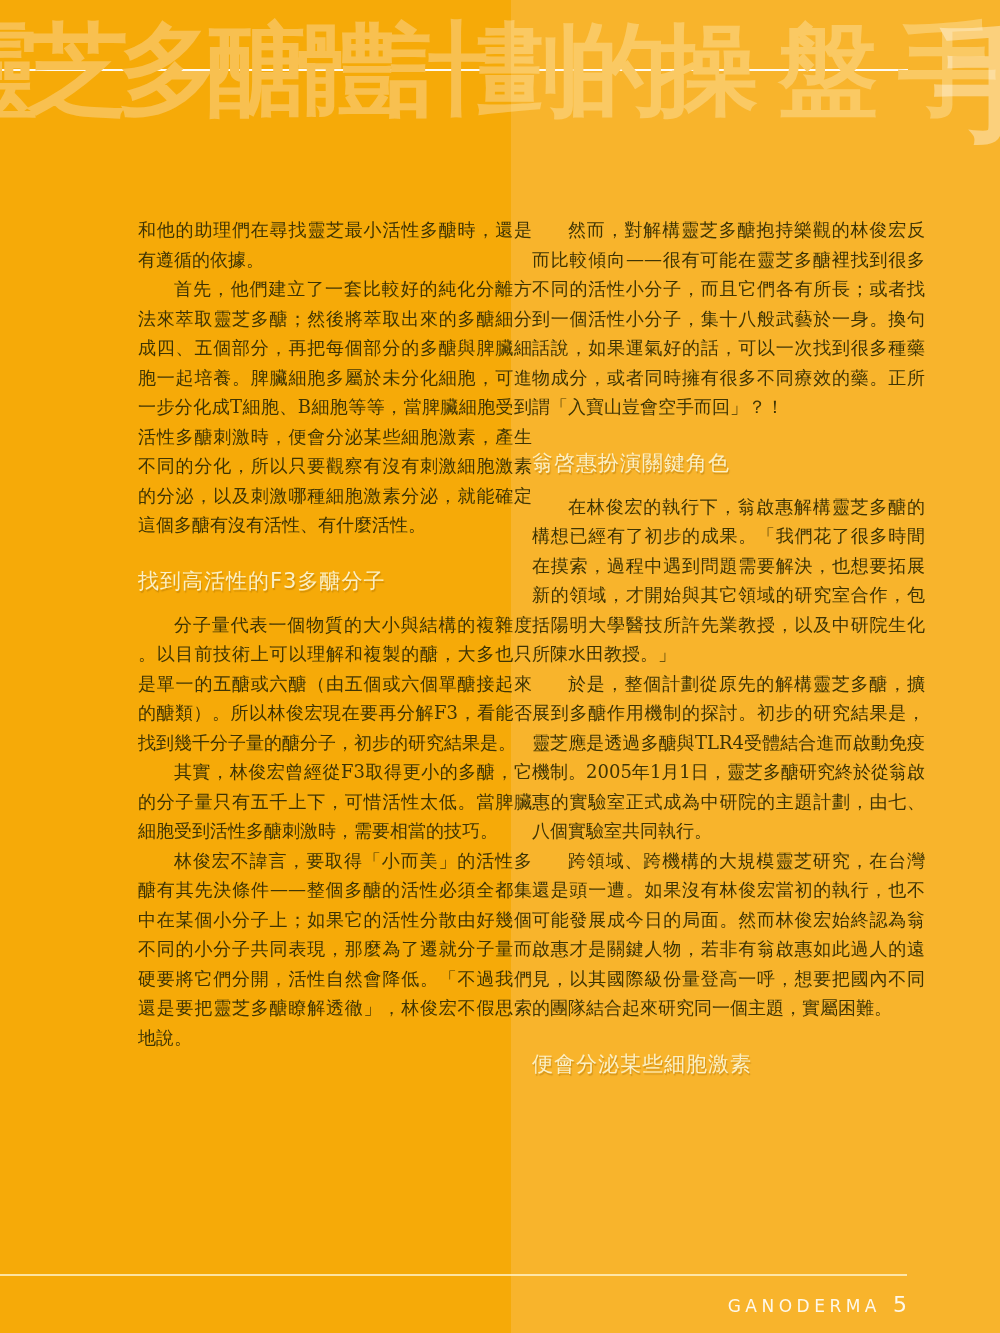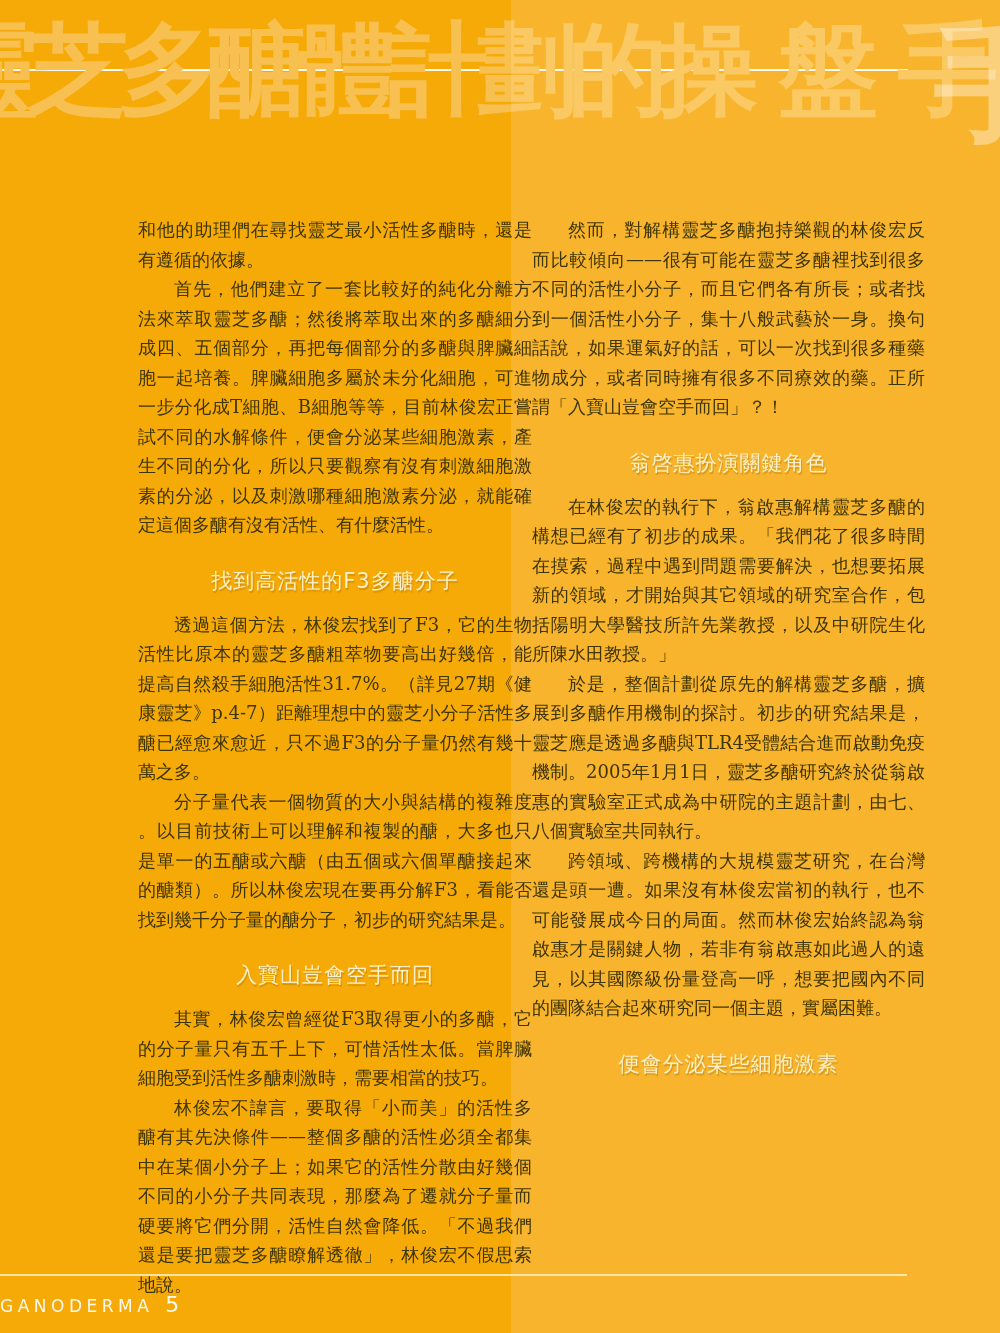--- a/index.html
+++ b/index.html
@@ -39,27 +39,26 @@
     text-align:justify;text-indent:2em;
     word-break:break-all;line-break:anywhere;
     font-family:"DejaVu Serif","Liberation Serif",serif;
   }
   .body-p.noindent{text-indent:0;}
   .subhead{
     margin:27px 0 15px 0;font-weight:normal;
     font-family:"DejaVu Sans","Liberation Sans",sans-serif;
     font-size:21px;line-height:28px;letter-spacing:1px;color:#FBF0C6;
     text-shadow:1px 2px 1px rgba(170,110,0,0.45);
-    text-align:center;
   }
 
   
   .footer-rule{position:absolute;top:1274px;left:0;width:907px;height:2px;background:rgba(255,242,200,0.8);}
   .footer{
-    position:absolute;top:1292px;left:0;width:907px;
+    position:absolute;top:1292px;left:0;width:907px;text-align:right;
     font-family:"DejaVu Sans","Liberation Sans",sans-serif;color:#FEF8EA;
   }
   .brand{font-size:17px;letter-spacing:4.5px;}
   .pagenum{font-size:22px;margin-left:12px;letter-spacing:0;}
 </style>
 </head>
 <body>
 
 <div class="page">
 
@@ -70,25 +69,23 @@
     </div>
     <div class="title-clip clip-right">
       <div class="title-text"><span>靈芝多醣體計劃的操</span><span class="tsp">盤</span><span class="tsp">手</span></div>
     </div>
     <div class="title-echo">手</div>
   </div>
 
   <main>
     <section class="col col-left" id="col-left">
         <p class="body-p noindent">和他的助理們在尋找靈芝最小活性多醣時，還是有遵循的依據。</p>
-        <p class="body-p">首先，他們建立了一套比較好的純化分離方法來萃取靈芝多醣；然後將萃取出來的多醣細分成四、五個部分，再把每個部分的多醣與脾臟細胞一起培養。脾臟細胞多屬於未分化細胞，可進一步分化成T細胞、B細胞等等，目前林俊宏正嘗試不同的水解條件，便會分泌某些細胞激素，產生不同的分化，所以只要觀察有沒有刺激細胞激素的分泌，以及刺激哪種細胞激素分泌，就能確定這個多醣有沒有活性、有什麼活性。</p>
+        <p class="body-p">首先，他們建立了一套比較好的純化分離方法來萃取靈芝多醣；然後將萃取出來的多醣細分成四、五個部分，再把每個部分的多醣與脾臟細胞一起培養。脾臟細胞多屬於未分化細胞，可進一步分化成T細胞、B細胞等等，當脾臟細胞受到活性多醣刺激時，便會分泌某些細胞激素，產生不同的分化，所以只要觀察有沒有刺激細胞激素的分泌，以及刺激哪種細胞激素分泌，就能確定這個多醣有沒有活性、有什麼活性。</p>
         <h2 class="subhead">找到高活性的F3多醣分子</h2>
-        <p class="body-p">透過這個方法，林俊宏找到了F3，它的生物活性比原本的靈芝多醣粗萃物要高出好幾倍，能提高自然殺手細胞活性31.7%。（詳見27期《健康靈芝》p.4-7）距離理想中的靈芝小分子活性多醣已經愈來愈近，只不過F3的分子量仍然有幾十萬之多。</p>
         <p class="body-p">分子量代表一個物質的大小與結構的複雜度。以目前技術上可以理解和複製的醣，大多也只是單一的五醣或六醣（由五個或六個單醣接起來的醣類）。所以林俊宏現在要再分解F3，看能否找到幾千分子量的醣分子，初步的研究結果是。</p>
-        <h2 class="subhead">入寶山豈會空手而回</h2>
         <p class="body-p">其實，林俊宏曾經從F3取得更小的多醣，它的分子量只有五千上下，可惜活性太低。當脾臟細胞受到活性多醣刺激時，需要相當的技巧。</p>
         <p class="body-p">林俊宏不諱言，要取得「小而美」的活性多醣有其先決條件——整個多醣的活性必須全都集中在某個小分子上；如果它的活性分散由好幾個不同的小分子共同表現，那麼為了遷就分子量而硬要將它們分開，活性自然會降低。「不過我們還是要把靈芝多醣瞭解透徹」，林俊宏不假思索地說。</p>
       </section>
     <section class="col col-right" id="col-right">
         <p class="body-p">然而，對解構靈芝多醣抱持樂觀的林俊宏反而比較傾向——很有可能在靈芝多醣裡找到很多不同的活性小分子，而且它們各有所長；或者找到一個活性小分子，集十八般武藝於一身。換句話說，如果運氣好的話，可以一次找到很多種藥物成分，或者同時擁有很多不同療效的藥。正所謂「入寶山豈會空手而回」？！</p>
         <h2 class="subhead">翁啓惠扮演關鍵角色</h2>
         <p class="body-p">在林俊宏的執行下，翁啟惠解構靈芝多醣的構想已經有了初步的成果。「我們花了很多時間在摸索，過程中遇到問題需要解決，也想要拓展新的領域，才開始與其它領域的研究室合作，包括陽明大學醫技所許先業教授，以及中研院生化所陳水田教授。」</p>
         <p class="body-p">於是，整個計劃從原先的解構靈芝多醣，擴展到多醣作用機制的探討。初步的研究結果是，靈芝應是透過多醣與TLR4受體結合進而啟動免疫機制。2005年1月1日，靈芝多醣研究終於從翁啟惠的實驗室正式成為中研院的主題計劃，由七、八個實驗室共同執行。</p>
         <p class="body-p">跨領域、跨機構的大規模靈芝研究，在台灣還是頭一遭。如果沒有林俊宏當初的執行，也不可能發展成今日的局面。然而林俊宏始終認為翁啟惠才是關鍵人物，若非有翁啟惠如此過人的遠見，以其國際級份量登高一呼，想要把國內不同的團隊結合起來研究同一個主題，實屬困難。</p>
         <h2 class="subhead">便會分泌某些細胞激素</h2>

